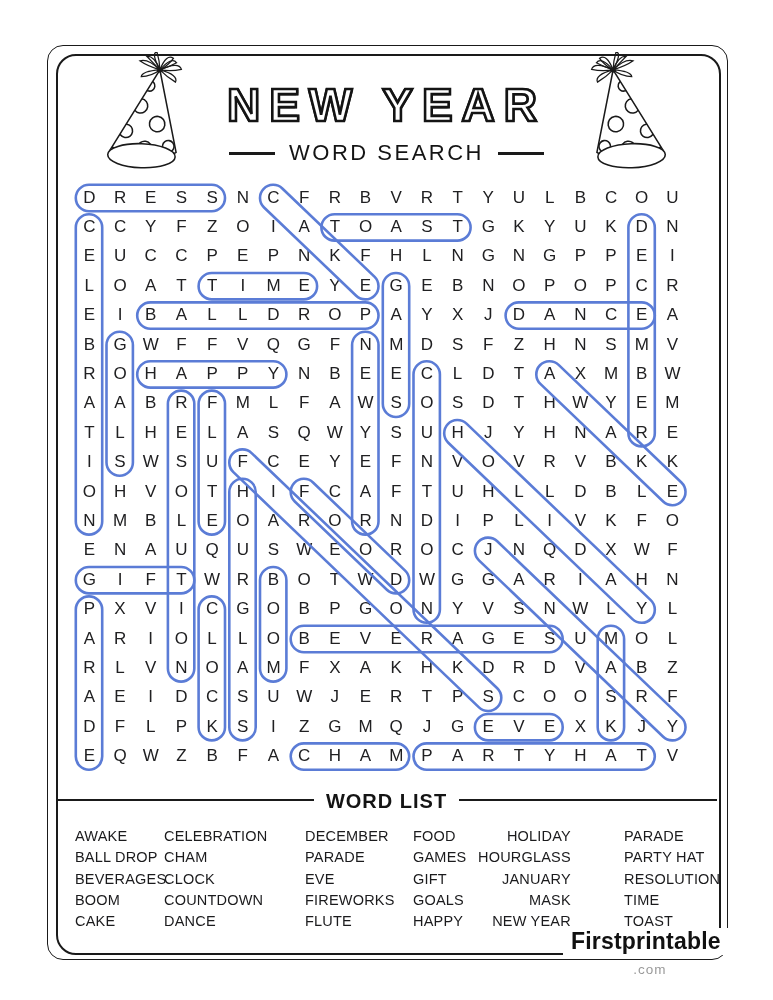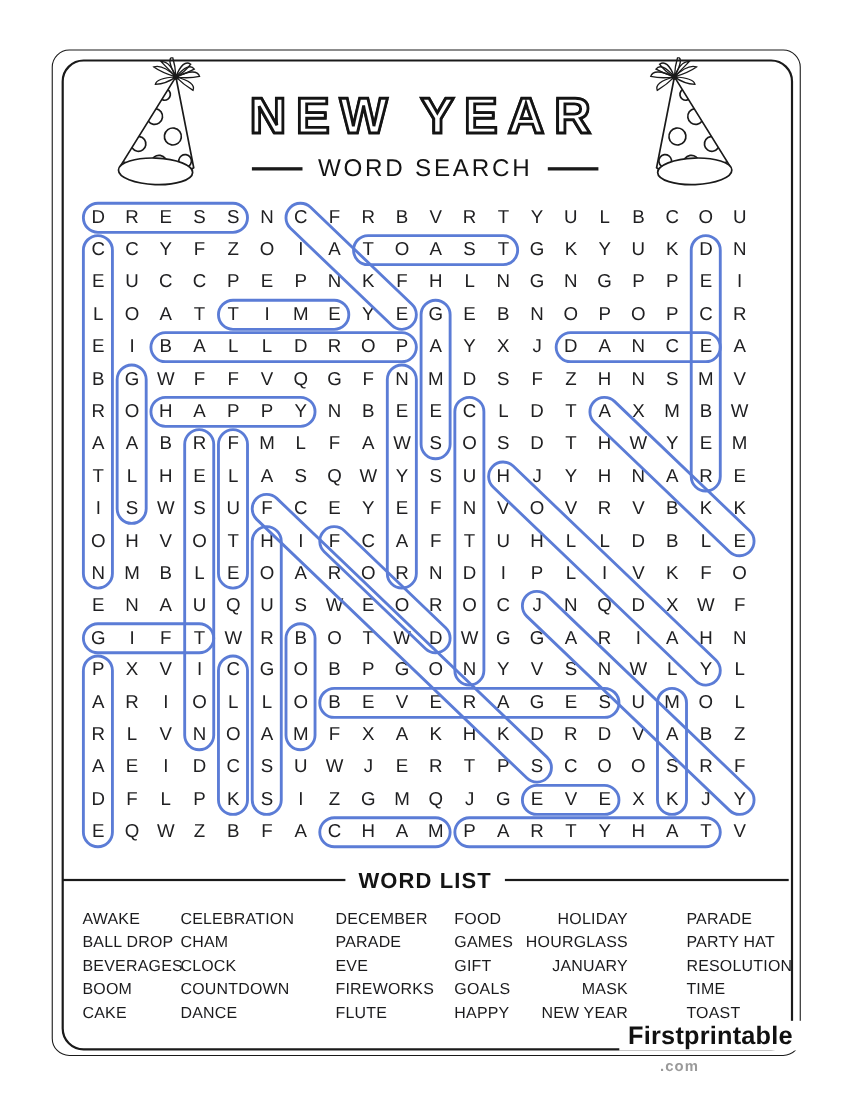--- a/index.html
+++ b/index.html
@@ -54,22 +54,22 @@
   }
   .wl-columns{position:absolute;left:0;top:826px;width:735px;height:110px;}
   .wl-col{position:absolute;top:0;}
   .wl-col div{font-size:14.5px;line-height:21.3px;color:#1b1b1d;letter-spacing:.2px;}
   
   .brand{
     position:absolute;left:563px;top:928px;background:#ffffff;padding:0 8px;
     font-size:23px;font-weight:800;color:#111;letter-spacing:.2px;
   }
   .brand-domain{
-    position:absolute;left:600px;top:962px;width:100px;text-align:left;
-    font-size:13.5px;color:#9a9a9a;letter-spacing:1px;font-weight:bold;
+    position:absolute;left:600px;top:962px;width:100px;text-align:center;
+    font-size:13.5px;color:#9a9a9a;letter-spacing:1px;
   }
 </style>
 </head>
 <body>
 
 <div class="outer-frame"></div>
 <div class="inner-frame"></div>
 
 <div class="title">NEW YEAR</div>
 

